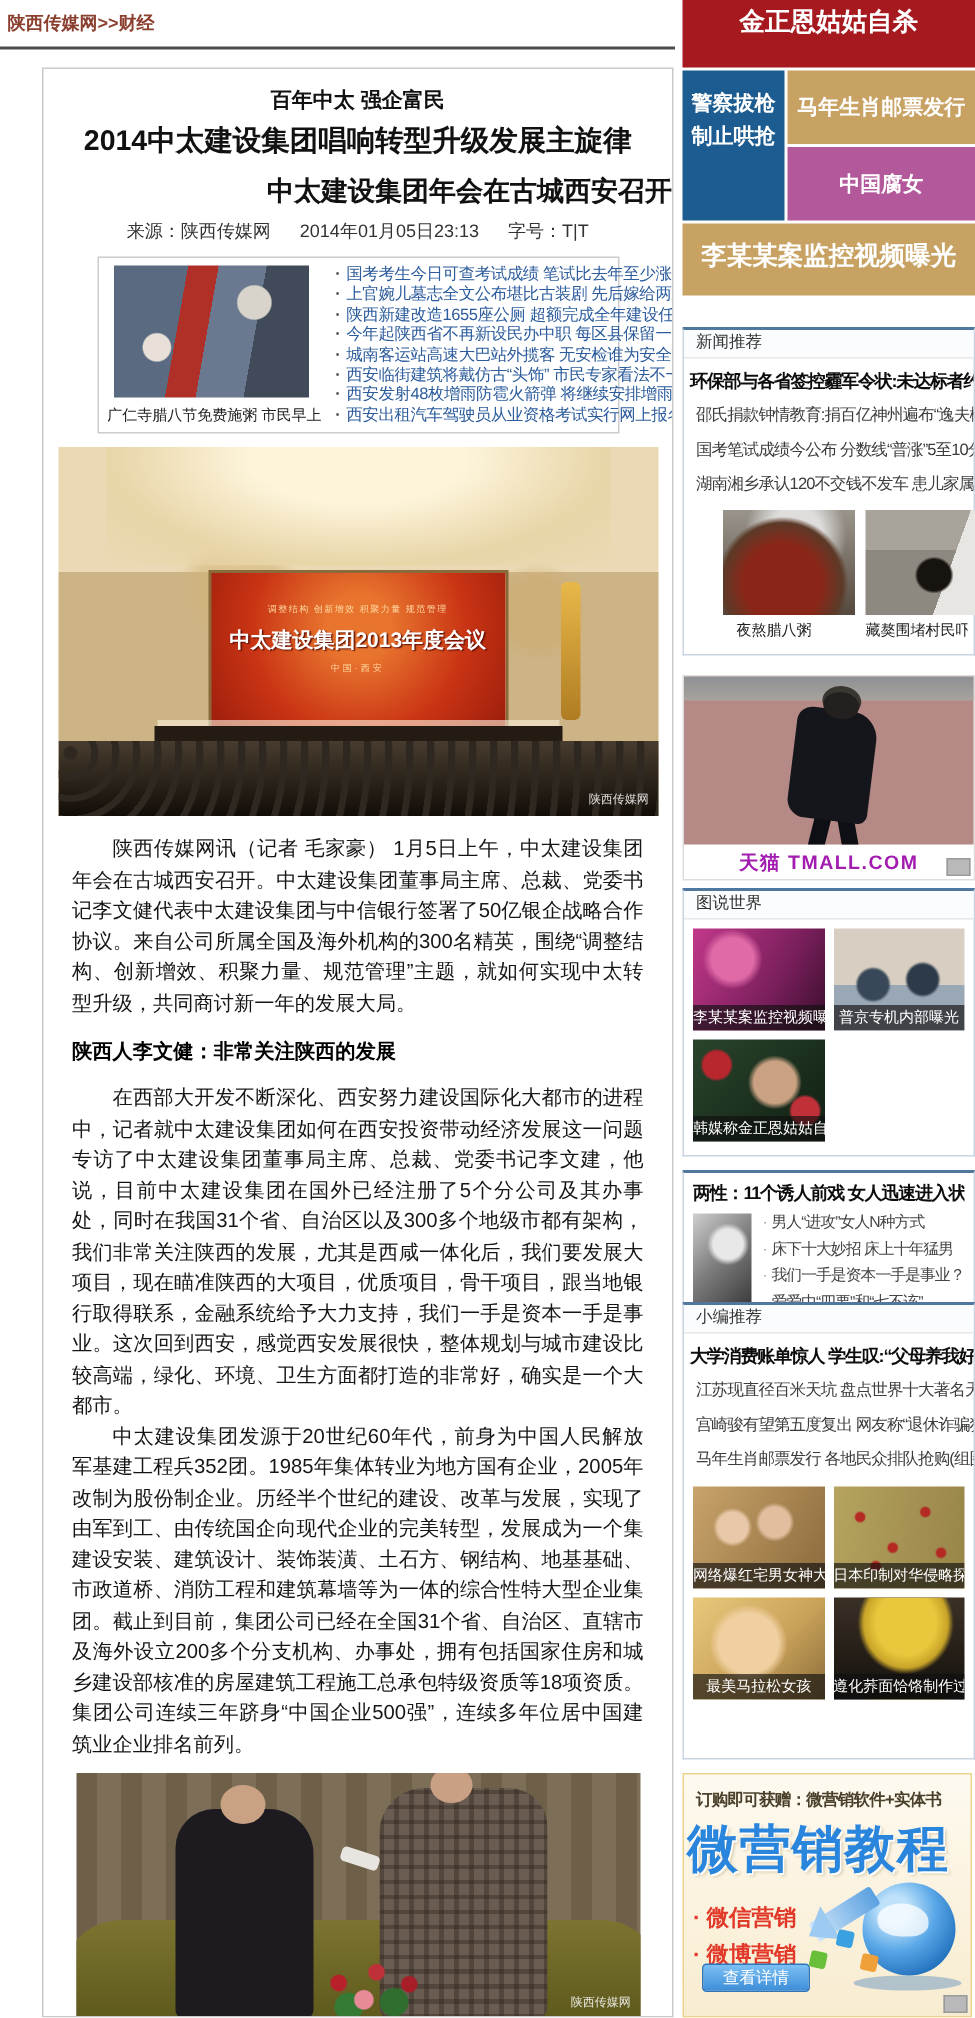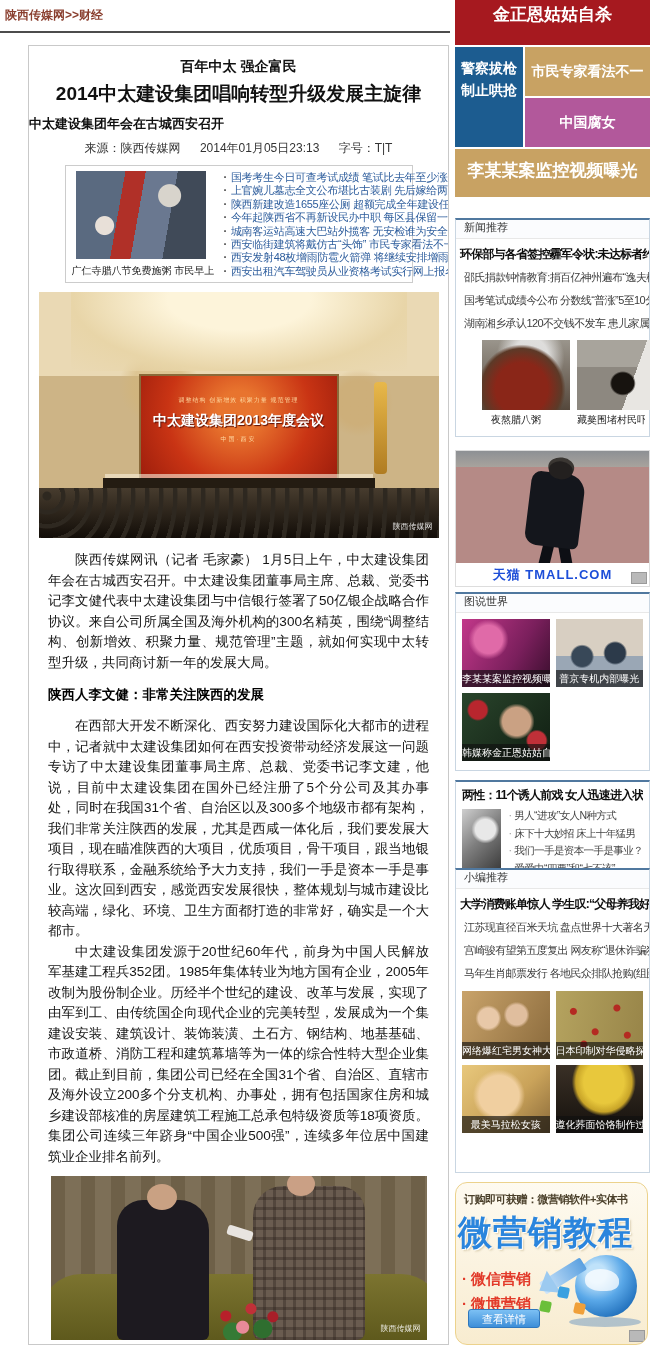--- a/index.html
+++ b/index.html
@@ -8,21 +8,21 @@
 
   
   .breadcrumb { position:absolute; left:5px; top:7px; font-size:12px; font-weight:bold; color:#8a3f2f; }
   .top-rule { position:absolute; left:0; top:31px; width:450px; height:2px; background:#4c4c4c; }
 
   
   .article-box { position:absolute; left:28px; top:45px; width:421px; height:1300px;
                  border:1px solid #c9c9c9; background:#fff; overflow:hidden; }
   .kicker   { margin-top:12px; text-align:center; font-size:14px; font-weight:bold; color:#111; }
   .a-title  { margin-top:5px; text-align:center; font-size:19px; font-weight:bold; color:#111; }
-  .a-sub    { margin-top:8px; text-align:left; font-size:13px; font-weight:bold; color:#111; }
+  .a-sub    { margin-top:8px; text-align:right; font-size:18px; font-weight:bold; color:#111; }
   .a-meta   { margin-top:7px; text-align:center; font-size:12px; color:#333; }
   .a-meta span { margin:0 8px; }
 
   .newsbox { margin:8px auto 0; width:348px; height:118px; border:1px solid #ccc; padding:5px 6px; display:flex; }
   .nb-left { width:142px; }
   .nb-img  { width:130px; height:88px; margin-left:4px;
              background:
                radial-gradient(circle at 22% 62%, #e8e0d8 0 9px, transparent 10px),
                radial-gradient(circle at 72% 28%, #d8d4cc 0 11px, transparent 12px),
                linear-gradient(100deg, #5a6a80 0 34%, #b03028 34% 48%, #6a7890 48% 70%, #404a58 70%);
@@ -119,21 +119,21 @@
 
   .tmall { top:450px; height:137px; border:1px solid #ddd; border-top:1px solid #ddd; }
   .tm-art { position:relative; height:112px; background:#b58a86; overflow:hidden; }
   .tm-top { position:absolute; left:0; top:0; width:100%; height:16px; background:linear-gradient(#8d9094,#a8a39d); }
   .tm-coat { position:absolute; left:72px; top:22px; width:54px; height:74px; background:#14161c; border-radius:10px 18px 6px 12px; transform:rotate(7deg); }
   .tm-coat::before { content:""; position:absolute; left:16px; top:-12px; width:24px; height:18px; border-radius:50%; background:#23201f; box-shadow:0 -3px 0 1px #3a3632; }
   .tm-leg { position:absolute; width:11px; height:34px; background:#0d0f14; }
   .tm-leg1 { left:84px; top:90px; transform:rotate(14deg); }
   .tm-leg2 { left:104px; top:88px; transform:rotate(-10deg); }
   .tm-band { height:23px; background:#fff; text-align:center; }
-  .tm-brand { font-size:13px; line-height:23px; font-weight:bold; color:#1d4ed8; letter-spacing:1px; }
+  .tm-brand { font-size:13px; line-height:23px; font-weight:bold; color:#a21caf; letter-spacing:1px; }
   .ad-badge { position:absolute; right:2px; bottom:2px; width:16px; height:12px; background:#b9b9b9; border:1px solid #9a9a9a; }
 
   .world { top:592px; height:179px; }
   .pic-grid { display:grid; grid-template-columns:1fr 1fr; gap:6px; padding:6px; }
   .pic { position:relative; height:68px; overflow:hidden; }
   .pic-cap { position:absolute; left:0; right:0; bottom:0; background:rgba(15,15,15,.65); color:#fff;
              font-size:10px; line-height:17px; text-align:center; white-space:nowrap; overflow:hidden; }
   .art-stage  { background:radial-gradient(circle at 30% 30%, #e06aa8 0 14px, transparent 20px),
                 linear-gradient(120deg,#c2388a,#7a1f5c 60%,#380e2c); }
   .art-plane  { background:radial-gradient(circle at 30% 55%, #384858 0 10px, transparent 12px),
@@ -165,21 +165,21 @@
               radial-gradient(circle at 45% 60%, #b42a22 0 3px, transparent 4px),
               radial-gradient(circle at 70% 25%, #b42a22 0 3px, transparent 4px),
               radial-gradient(circle at 82% 65%, #b42a22 0 3px, transparent 4px),
               radial-gradient(circle at 32% 78%, #b42a22 0 3px, transparent 4px),
               linear-gradient(100deg,#b5a35f,#978448); }
   .art-girl { background:radial-gradient(circle at 42% 45%, #f0cfa0 0 20px, transparent 26px),
               linear-gradient(135deg,#e8c87c,#caa35a 55%,#8a6a3a); }
   .art-food { background:radial-gradient(ellipse at 55% 25%, #e8c83c 0 20px, #c8a428 28px, transparent 32px),
               linear-gradient(#3a3026,#14100c); }
 
-  .wyx { top:1182px; height:163px; width:193px; border:1px solid #ecd28c; border-radius:12px;
+  .wyx { top:1182px; height:163px; width:193px; border:1px solid #ecd28c; border-radius:0;
          background:linear-gradient(#fefaf0,#f8ecd0); overflow:hidden; }
   .wyx-line1 { margin:9px 8px 0; font-size:11px; font-weight:bold; color:#4a3f2a; white-space:nowrap; letter-spacing:-0.5px; }
   .wyx-title { margin:3px 2px 0; font-size:34px; font-weight:bold; color:#2a85dd; letter-spacing:1px;
                text-shadow:1px 1px 0 #fff, 2px 2px 2px rgba(120,90,20,.25); white-space:nowrap; }
   .wyx-list { list-style:none; margin:10px 0 0 6px; }
   .wyx-list li { font-size:15px; font-weight:bold; color:#e23a2a; line-height:25px; }
   .wyx-list li::before { content:"·"; margin-right:4px; color:#e23a2a; }
   .wyx-btn { position:absolute; left:12px; top:126px; width:72px; height:19px; text-align:center;
              font-size:11px; line-height:18px; color:#fff; border:1px solid #2f77bd; border-radius:3px;
              background:linear-gradient(#7cc0f4,#3d8ed8); }
@@ -260,21 +260,21 @@
       <div class="watermark">陕西传媒网</div>
     </div>
 
   </div>
 
   <div class="sidebar">
 
     <div>
       <div class="tile tile-red">金正恩姑姑自杀</div>
       <div class="tile tile-blue">警察拔枪制止哄抢</div>
-      <div class="tile tile-tan1">市民专家看法不一</div>
+      <div class="tile tile-tan1">马年生肖邮票发行</div>
       <div class="tile tile-pink">中国腐女</div>
       <div class="tile tile-tan2">李某某案监控视频曝光</div>
     </div>
 
     <div class="sbox newsrec">
       <div class="sbox-head">新闻推荐</div>
       <div class="s-headline">环保部与各省签控霾军令状:未达标者约谈</div>
       <ul class="s-list">
         <li>邵氏捐款钟情教育:捐百亿神州遍布“逸夫楼”</li>
         <li>国考笔试成绩今公布 分数线“普涨”5至10分</li>

